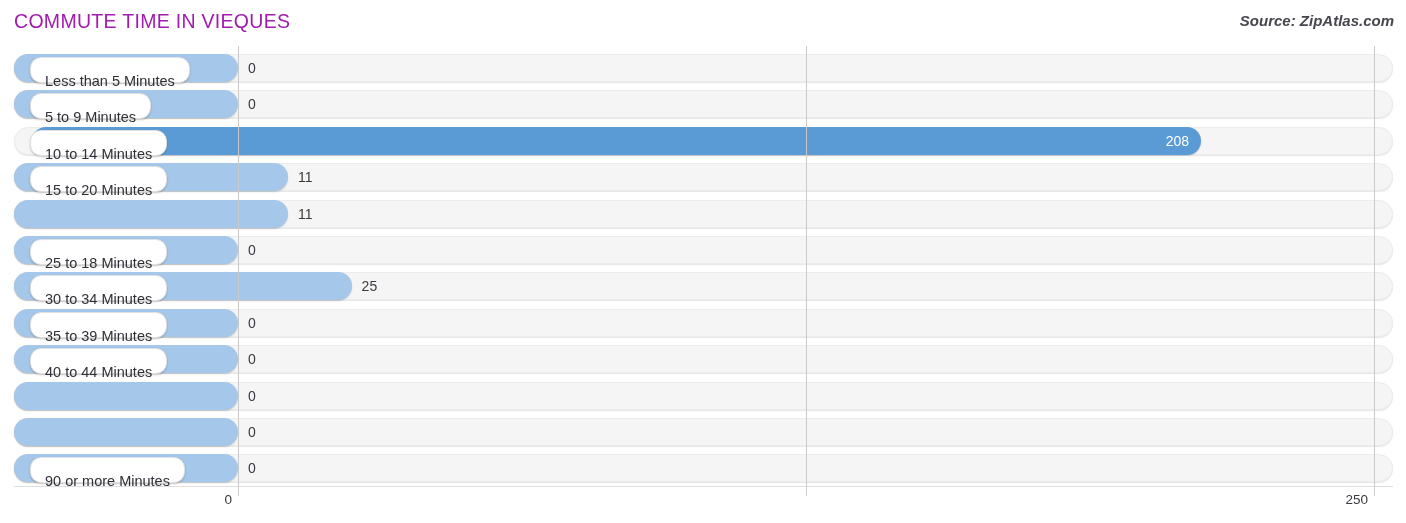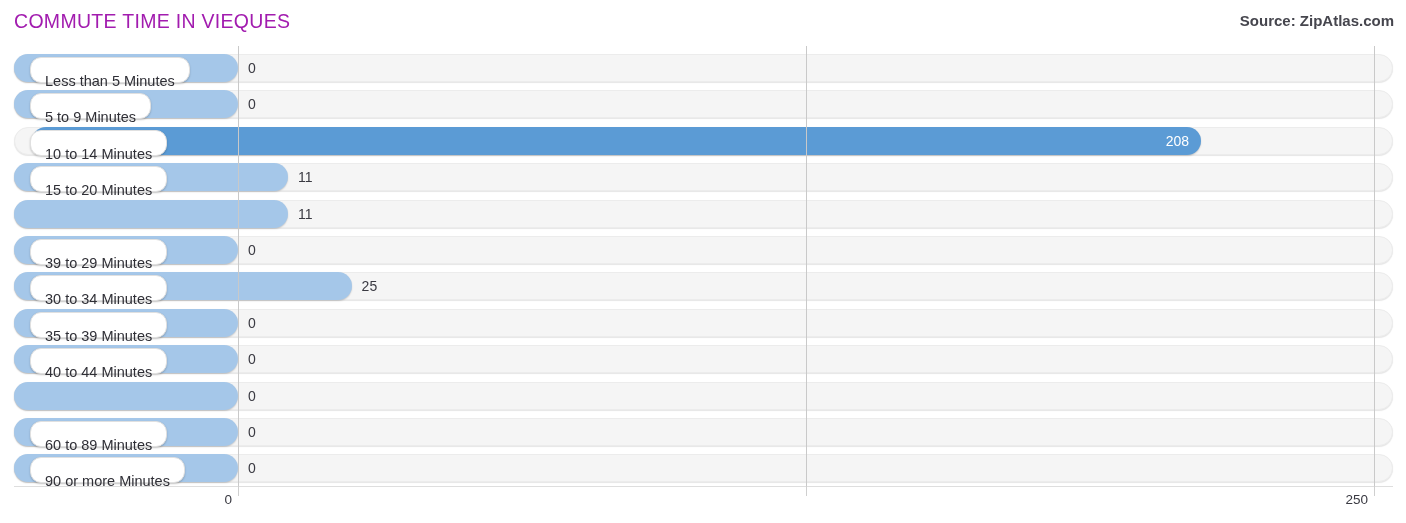--- a/index.html
+++ b/index.html
@@ -31,20 +31,21 @@
     letter-spacing: 0.3px;
     color: #a21caf;
     font-weight: 400;
     white-space: nowrap;
   }
   .chart-source {
     position: absolute;
     right: 12px;
     top: 12px;
     font-size: 15px;
+    font-style: italic;
     font-weight: bold;
     color: #46464e;
     white-space: nowrap;
   }
 
   
   .plot {
     position: absolute;
     left: 0;
     top: 46px;
@@ -203,21 +204,21 @@
     </div>
     <div class="row" style="top: 153.6px;">
       <div class="row-track"></div>
       <div class="bar" style="width: 273.984px;"></div>
       <span class="bar-value-outside" style="left: 283.984px;">11</span>
     </div>
     <div class="row" style="top: 190px;">
       <div class="row-track"></div>
       <div class="bar" style="width: 224px;"></div>
       <span class="bar-value-outside" style="left: 234px;">0</span>
-      <div class="row-label">39 to 29 Minutes</div>
+      <div class="row-label">25 to 18 Minutes</div>
     </div>
     <div class="row" style="top: 226.4px;">
       <div class="row-track"></div>
       <div class="bar" style="width: 337.6px;"></div>
       <span class="bar-value-outside" style="left: 347.6px;">25</span>
       <div class="row-label">30 to 34 Minutes</div>
     </div>
     <div class="row" style="top: 262.8px;">
       <div class="row-track"></div>
       <div class="bar" style="width: 224px;"></div>
@@ -232,21 +233,20 @@
     </div>
     <div class="row" style="top: 335.6px;">
       <div class="row-track"></div>
       <div class="bar" style="width: 224px;"></div>
       <span class="bar-value-outside" style="left: 234px;">0</span>
     </div>
     <div class="row" style="top: 372px;">
       <div class="row-track"></div>
       <div class="bar" style="width: 224px;"></div>
       <span class="bar-value-outside" style="left: 234px;">0</span>
-      <div class="row-label">60 to 89 Minutes</div>
     </div>
     <div class="row" style="top: 408.4px;">
       <div class="row-track"></div>
       <div class="bar" style="width: 224px;"></div>
       <span class="bar-value-outside" style="left: 234px;">0</span>
       <div class="row-label">90 or more Minutes</div>
     </div>
   </div>
 
 <div class="axis" id="axis-area">

